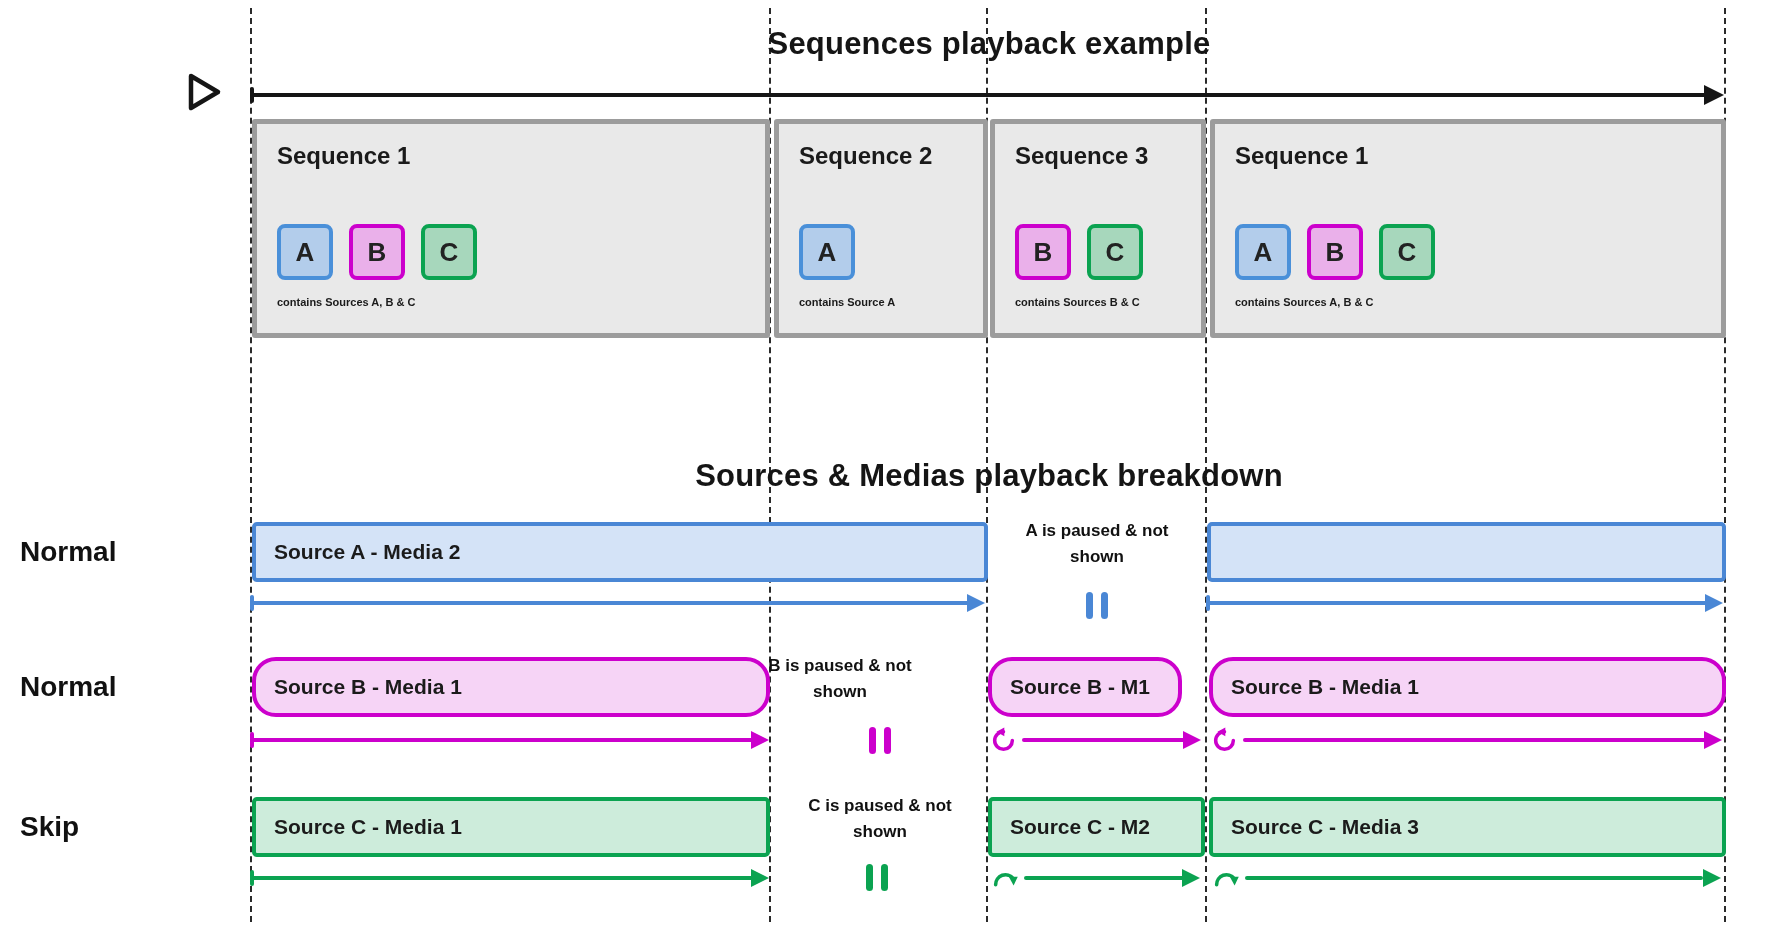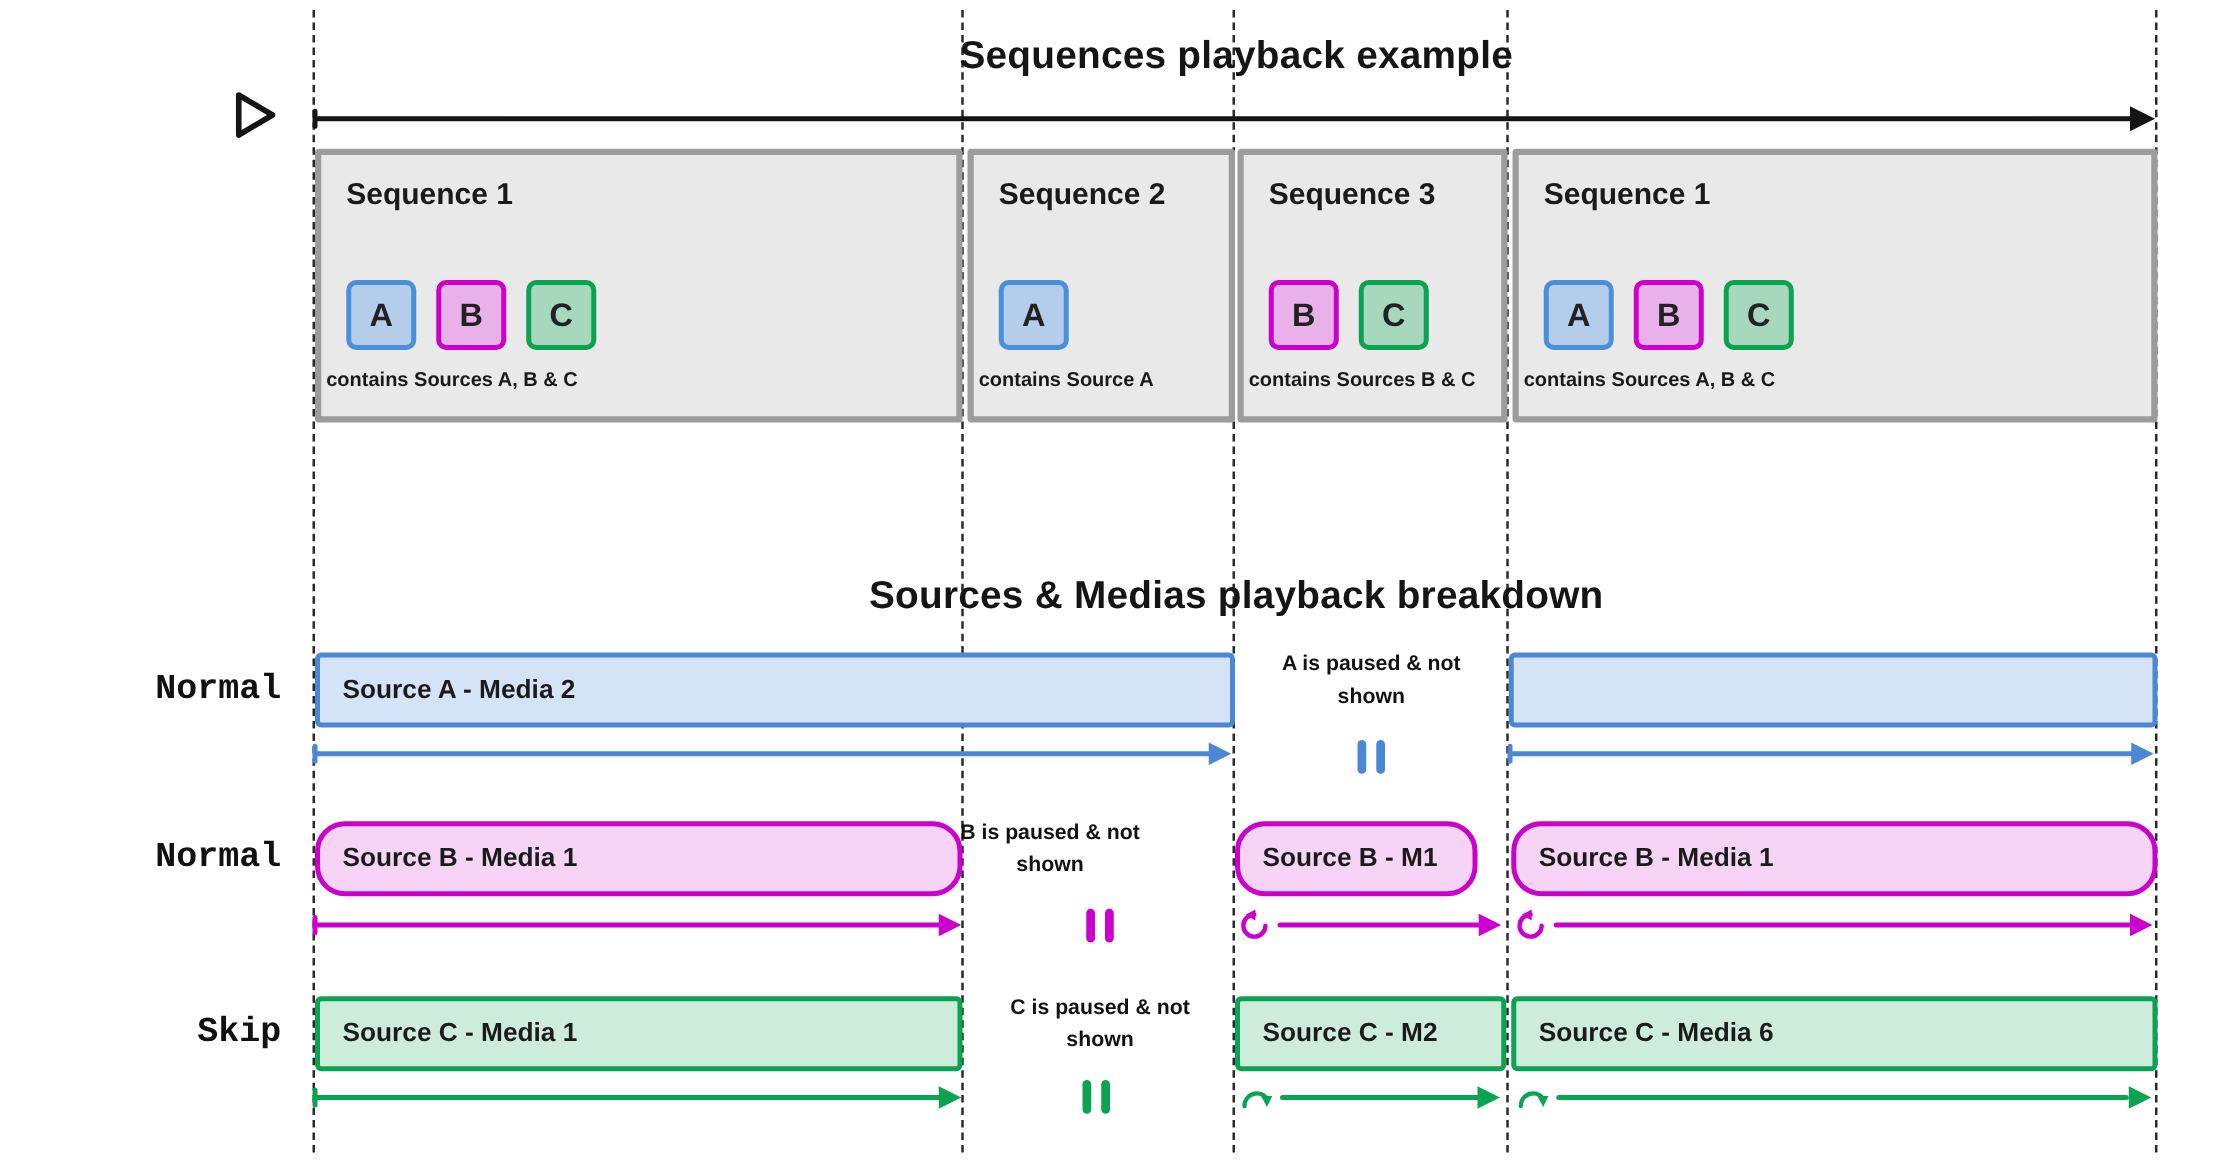--- a/index.html
+++ b/index.html
@@ -26,24 +26,24 @@
   
   .seq{position:absolute;top:119px;height:219px;background:#e9e9e9;border:5px solid #9c9c9c;
     border-radius:3px;box-sizing:border-box;}
   .seq-title{position:absolute;left:20px;top:18px;font-size:24px;font-weight:700;color:#1a1a1a;}
   .chips{position:absolute;left:20px;top:100px;display:flex;gap:16px;}
   .chip{width:56px;height:56px;box-sizing:border-box;border:4px solid;border-radius:8px;
     display:flex;align-items:center;justify-content:center;font-size:26px;font-weight:700;color:#222;}
   .chip.blue{border-color:#4a90d9;background:#b3cdeb;}
   .chip.magenta{border-color:#cc00cc;background:#eab0ea;}
   .chip.green{border-color:#0ba351;background:#a7d7bc;}
-  .seq-caption{position:absolute;left:4px;top:172px;font-size:16px;font-weight:700;color:#1a1a1a;}
+  .seq-caption{position:absolute;left:20px;top:172px;font-size:11px;font-weight:700;color:#1a1a1a;}
   
-  .rowlabel{position:absolute;left:20px;width:205px;text-align:right;
-    font-size:28px;font-weight:700;color:#111;font-family:Liberation Mono, monospace;}
+  .rowlabel{position:absolute;left:20px;width:205px;text-align:left;
+    font-size:28px;font-weight:700;color:#111;}
   .bar{position:absolute;height:60px;box-sizing:border-box;border:4px solid;border-radius:5px;
     display:flex;align-items:center;padding-left:18px;font-size:21px;font-weight:700;color:#1b1b1b;}
   .bar.blue{border-color:#4a87d5;background:#d4e3f7;}
   .bar.magenta{border-color:#cc00cc;background:#f6d4f6;border-radius:24px;}
   .bar.green{border-color:#0ba351;background:#cdecdb;}
   .note{position:absolute;width:190px;text-align:center;font-size:17px;font-weight:700;
     color:#111;line-height:1.55;}
   .pause{position:absolute;display:flex;gap:8px;}
   .pbar{width:7px;height:27px;border-radius:3.5px;display:block;}
   .icon26{position:absolute;width:27px;height:27px;}
@@ -190,21 +190,21 @@
   </div>
   <div class="note" style="left:785px;top:793px">C is paused &amp; not shown</div>
   <div class="pause" style="left:866px;top:864px">
     <i class="pbar green-bg"></i>
     <i class="pbar green-bg"></i>
   </div>
   <div class="bar green" style="left:988px;top:797px;width:217px">
     <span>Source C - M2</span>
   </div>
   <div class="bar green" style="left:1209px;top:797px;width:517px">
-    <span>Source C - Media 6</span>
+    <span>Source C - Media 3</span>
   </div>
 
   <div class="atick green-bg" style="left:250px;top:870px"></div>
   <div class="aline green-bg" style="left:252px;top:876px;width:502px"></div>
   <div class="ahead green" style="left:751px;top:869px"></div>
 
   <svg class="icon26" style="left:992px;top:864px" viewBox="0 0 26 26">
     <path d="M3.5 20 A9.5 9.5 0 0 1 20.5 14" fill="none" stroke="#0ba351" stroke-width="3.4" stroke-linecap="round"></path>
     <polygon points="16.2,12.3 24.8,12.3 20.8,20.8" fill="#0ba351"></polygon>
   </svg>

